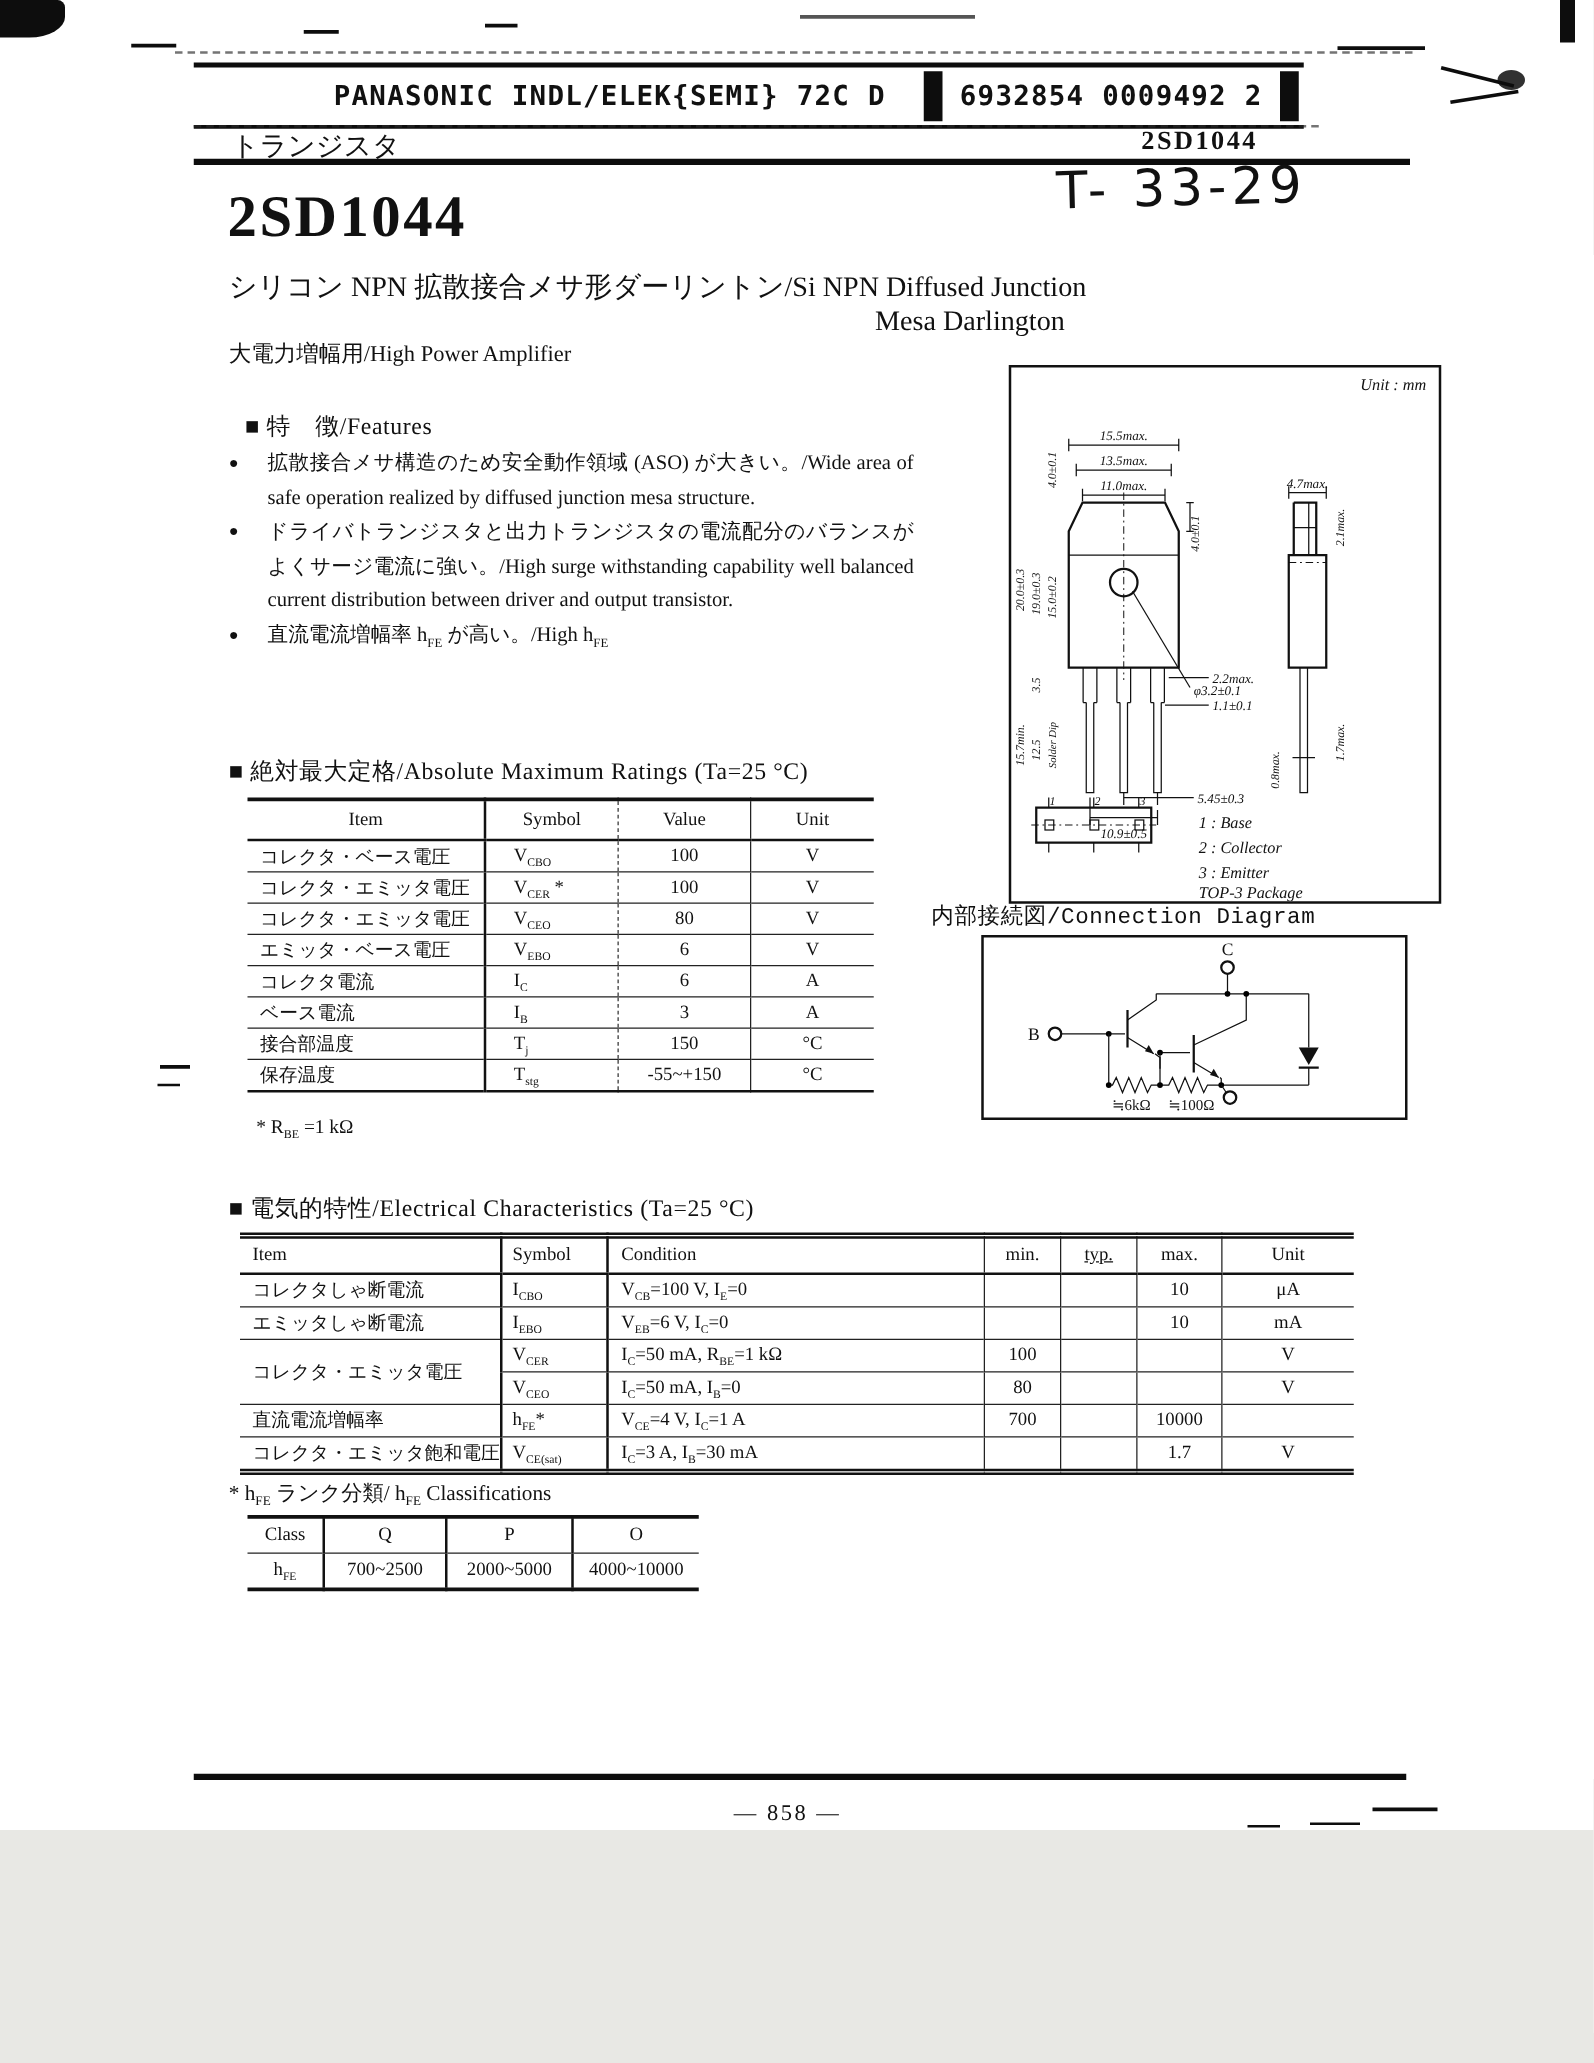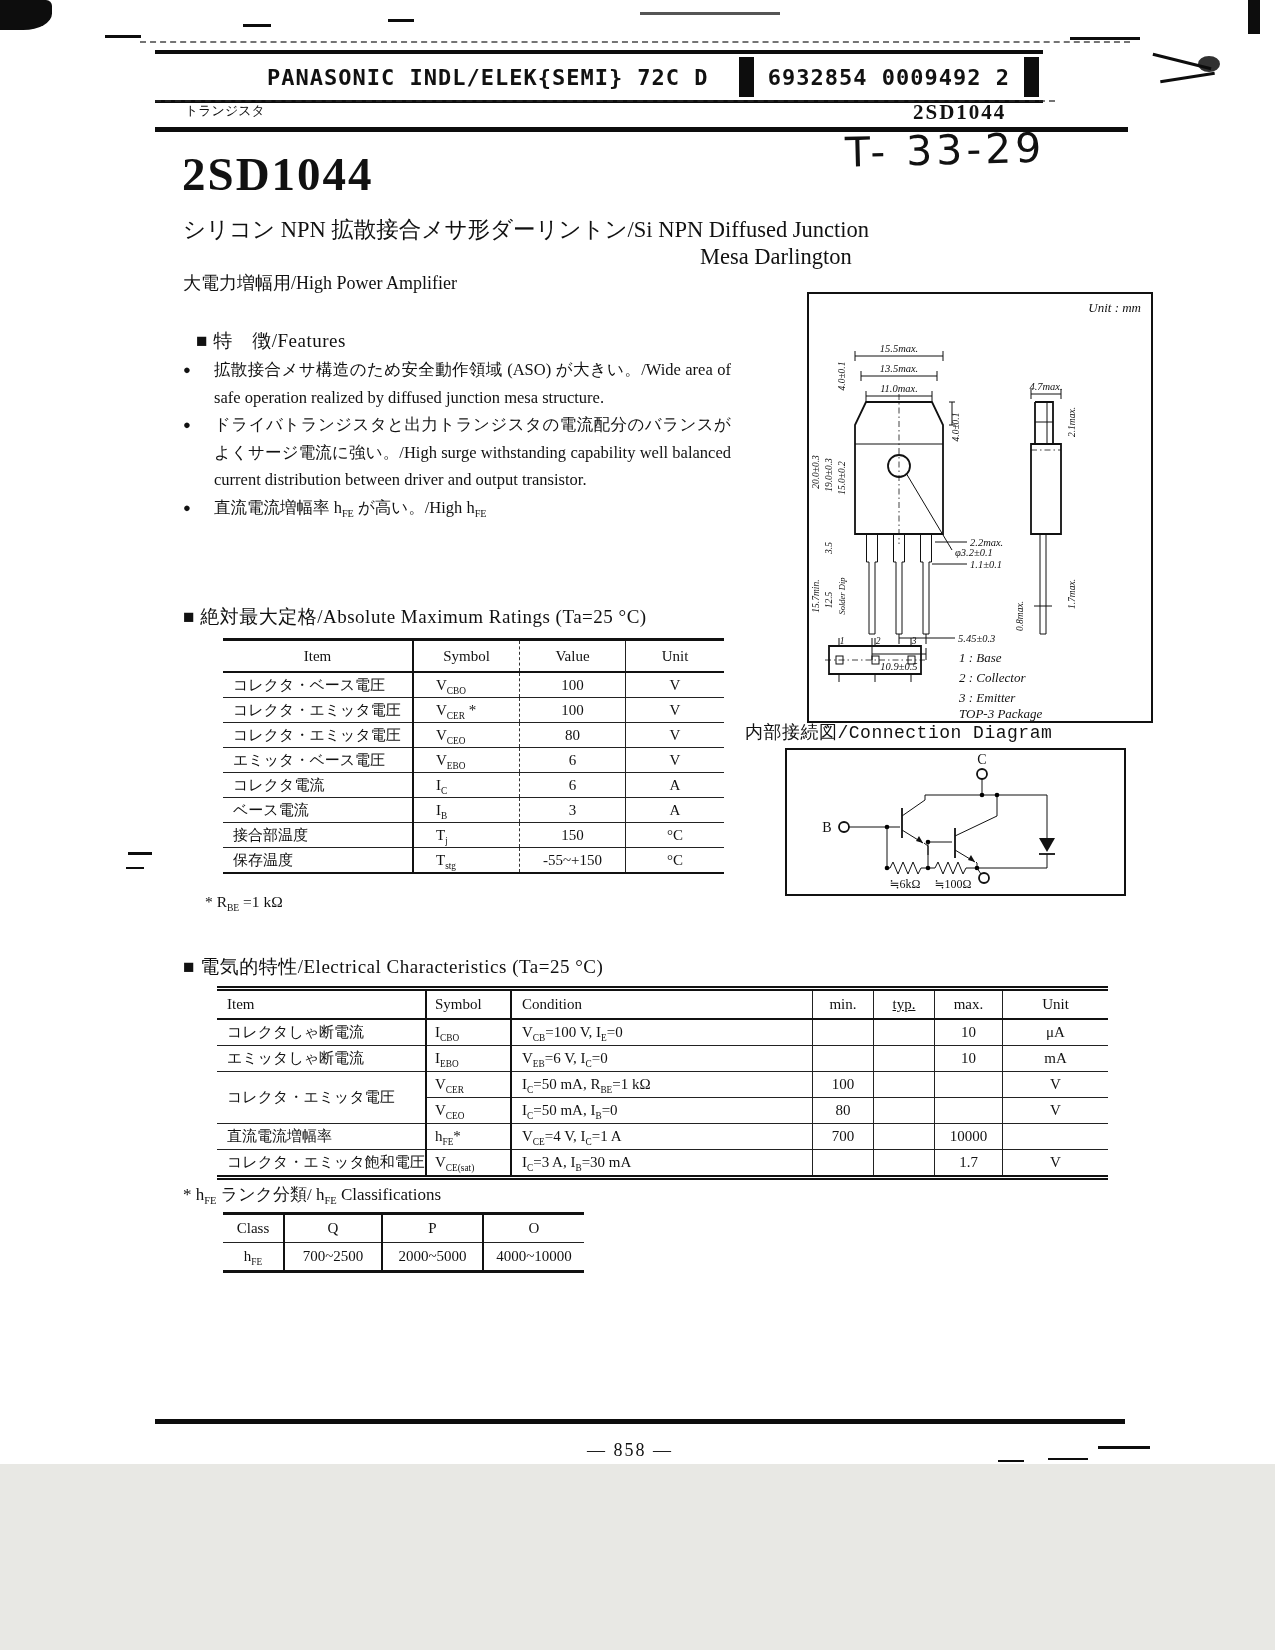--- a/index.html
+++ b/index.html
@@ -17,21 +17,21 @@
   .dashline{position:absolute;border-top:2px dashed #2a2a2a;opacity:.65;height:0;}
   #hdr-rule{position:absolute;left:155px;top:127px;width:973px;height:5px;background:#0d0d0d;}
   #handwritten{position:absolute;left:845px;top:126px;width:220px;
     font-family:"DejaVu Sans",sans-serif;font-size:41px;letter-spacing:4px;transform:rotate(-1.5deg);}
   #doc-title{position:absolute;left:182px;top:147px;font-size:47px;font-weight:bold;letter-spacing:2px;}
   
   #features-list{position:absolute;left:183px;top:356px;width:548px;font-size:16.5px;line-height:27.5px;text-align:justify;}
   .feat{position:relative;padding-left:31px;}
   .feat::before{content:"\25CF";position:absolute;left:0;top:0;font-size:13px;}
   
-  table{border-collapse:collapse;table-layout:fixed;font-size:15px;margin-left:25px;}
+  table{border-collapse:collapse;table-layout:fixed;font-size:15px;}
   td,th{padding:0;overflow:hidden;white-space:nowrap;font-weight:normal;}
   #amr-table{position:absolute;left:198px;top:638px;width:497px;border-top:3px solid #111;border-bottom:2px solid #111;}
   #amr-table th{height:30px;border-bottom:2px solid #111;}
   #amr-table td{height:24px;border-top:1px solid #222;}
   #amr-table tr>:nth-child(1){width:189px;text-align:left;padding-left:10px;}
   #amr-table tr>:nth-child(2){width:105px;text-align:left;padding-left:22px;border-left:2px solid #111;}
   #amr-table tr>:nth-child(3){width:105px;text-align:center;border-left:1px dashed #333;}
   #amr-table tr>:nth-child(4){width:98px;text-align:center;border-left:1px solid #222;}
   #amr-table th{text-align:center !important;padding-left:0 !important;}
   #ech-table{position:absolute;left:192px;top:986px;width:855px;border-top:5px double #111;border-bottom:5px double #111;}
@@ -94,21 +94,21 @@
     <span style="width:112px;flex:0 0 auto;"></span>
     <span>PANASONIC INDL/ELEK{SEMI} 72C D</span>
     <span style="flex:1;"></span>
     <span class="bcbar"></span>
     <span style="padding:0 14px;">6932854 0009492 2</span>
     <span class="bcbar"></span>
     <span style="width:4px;flex:0 0 auto;"></span>
   </div>
   <div class="dashline" style="left:155px;top:100px;width:900px;"></div>
 
-  <div class="abs" style="left:185px;top:102px;font-size:13px;font-family:'DejaVu Sans',sans-serif;">トランジスタ</div>
+  <div class="abs" style="left:185px;top:102px;font-size:22px;font-family:'DejaVu Sans',sans-serif;">トランジスタ</div>
   <div class="abs" style="left:913px;top:100px;font-size:21px;letter-spacing:2px;font-weight:bold;">2SD1044</div>
   <div id="hdr-rule"></div>
   <div id="handwritten">T- 33-29</div>
 
   <div id="doc-title">2SD1044</div>
   <div class="abs" style="left:183px;top:214px;font-size:22.5px;">シリコン NPN 拡散接合メサ形ダーリントン/Si NPN Diffused Junction</div>
   <div class="abs" style="left:700px;top:244px;font-size:22.5px;">Mesa Darlington</div>
   <div class="abs" style="left:183px;top:271px;font-size:18px;">大電力増幅用/High Power Amplifier</div>
 
   <div class="sec-head" style="left:183px;top:328px;margin-left:13px;">■ 特　徴/Features</div>

